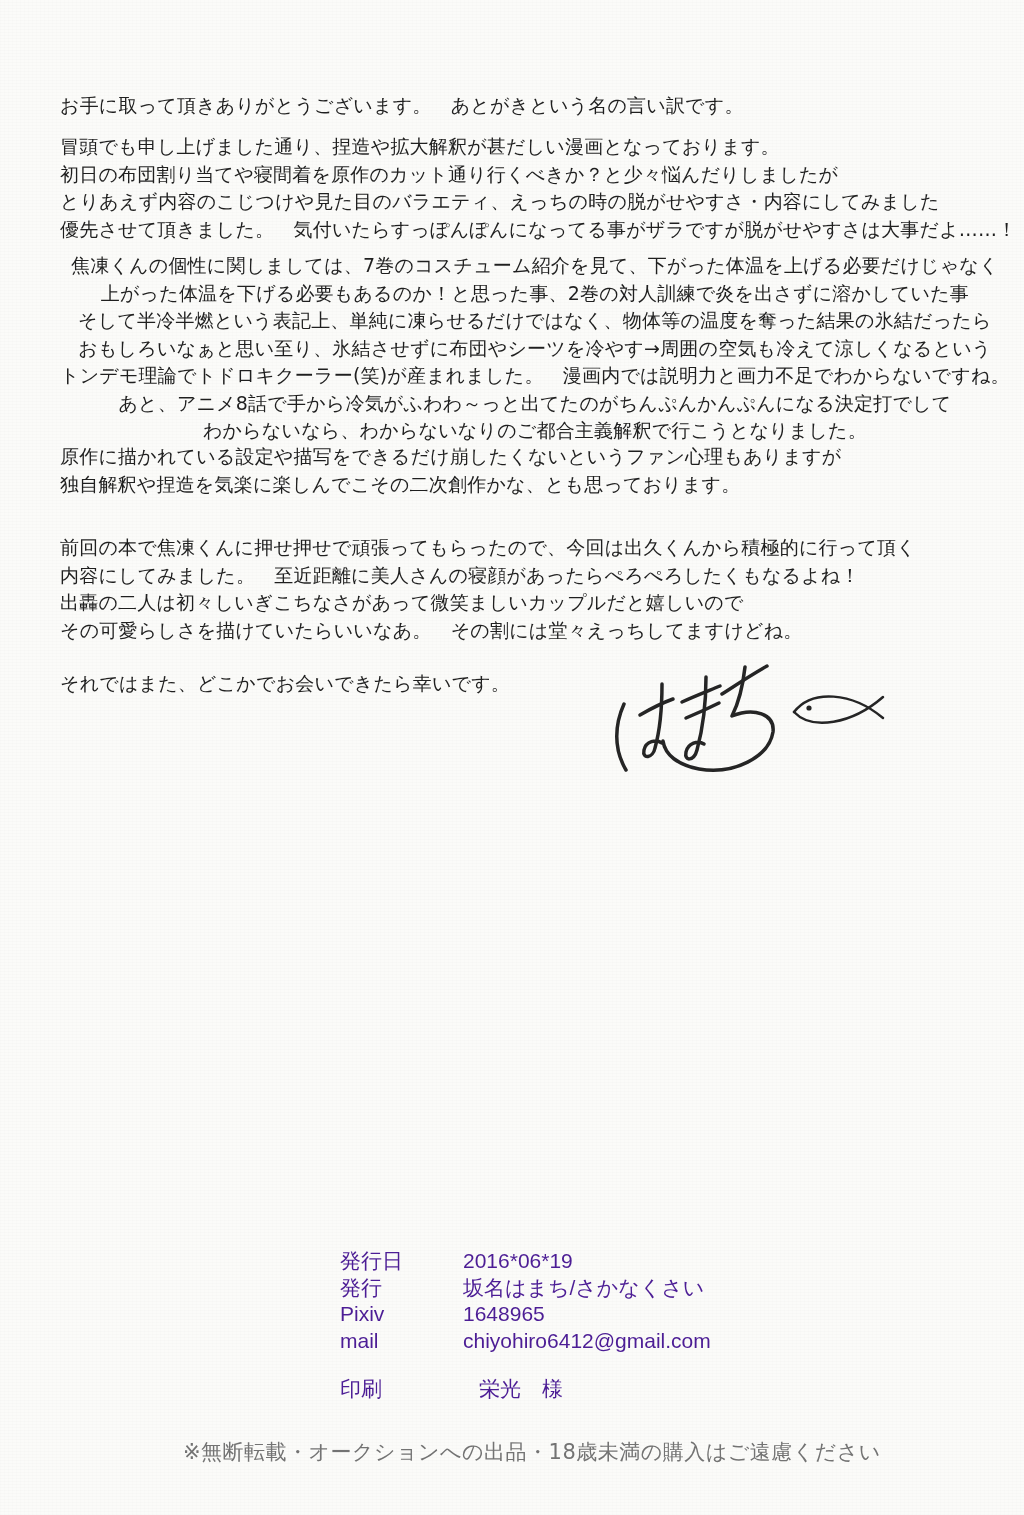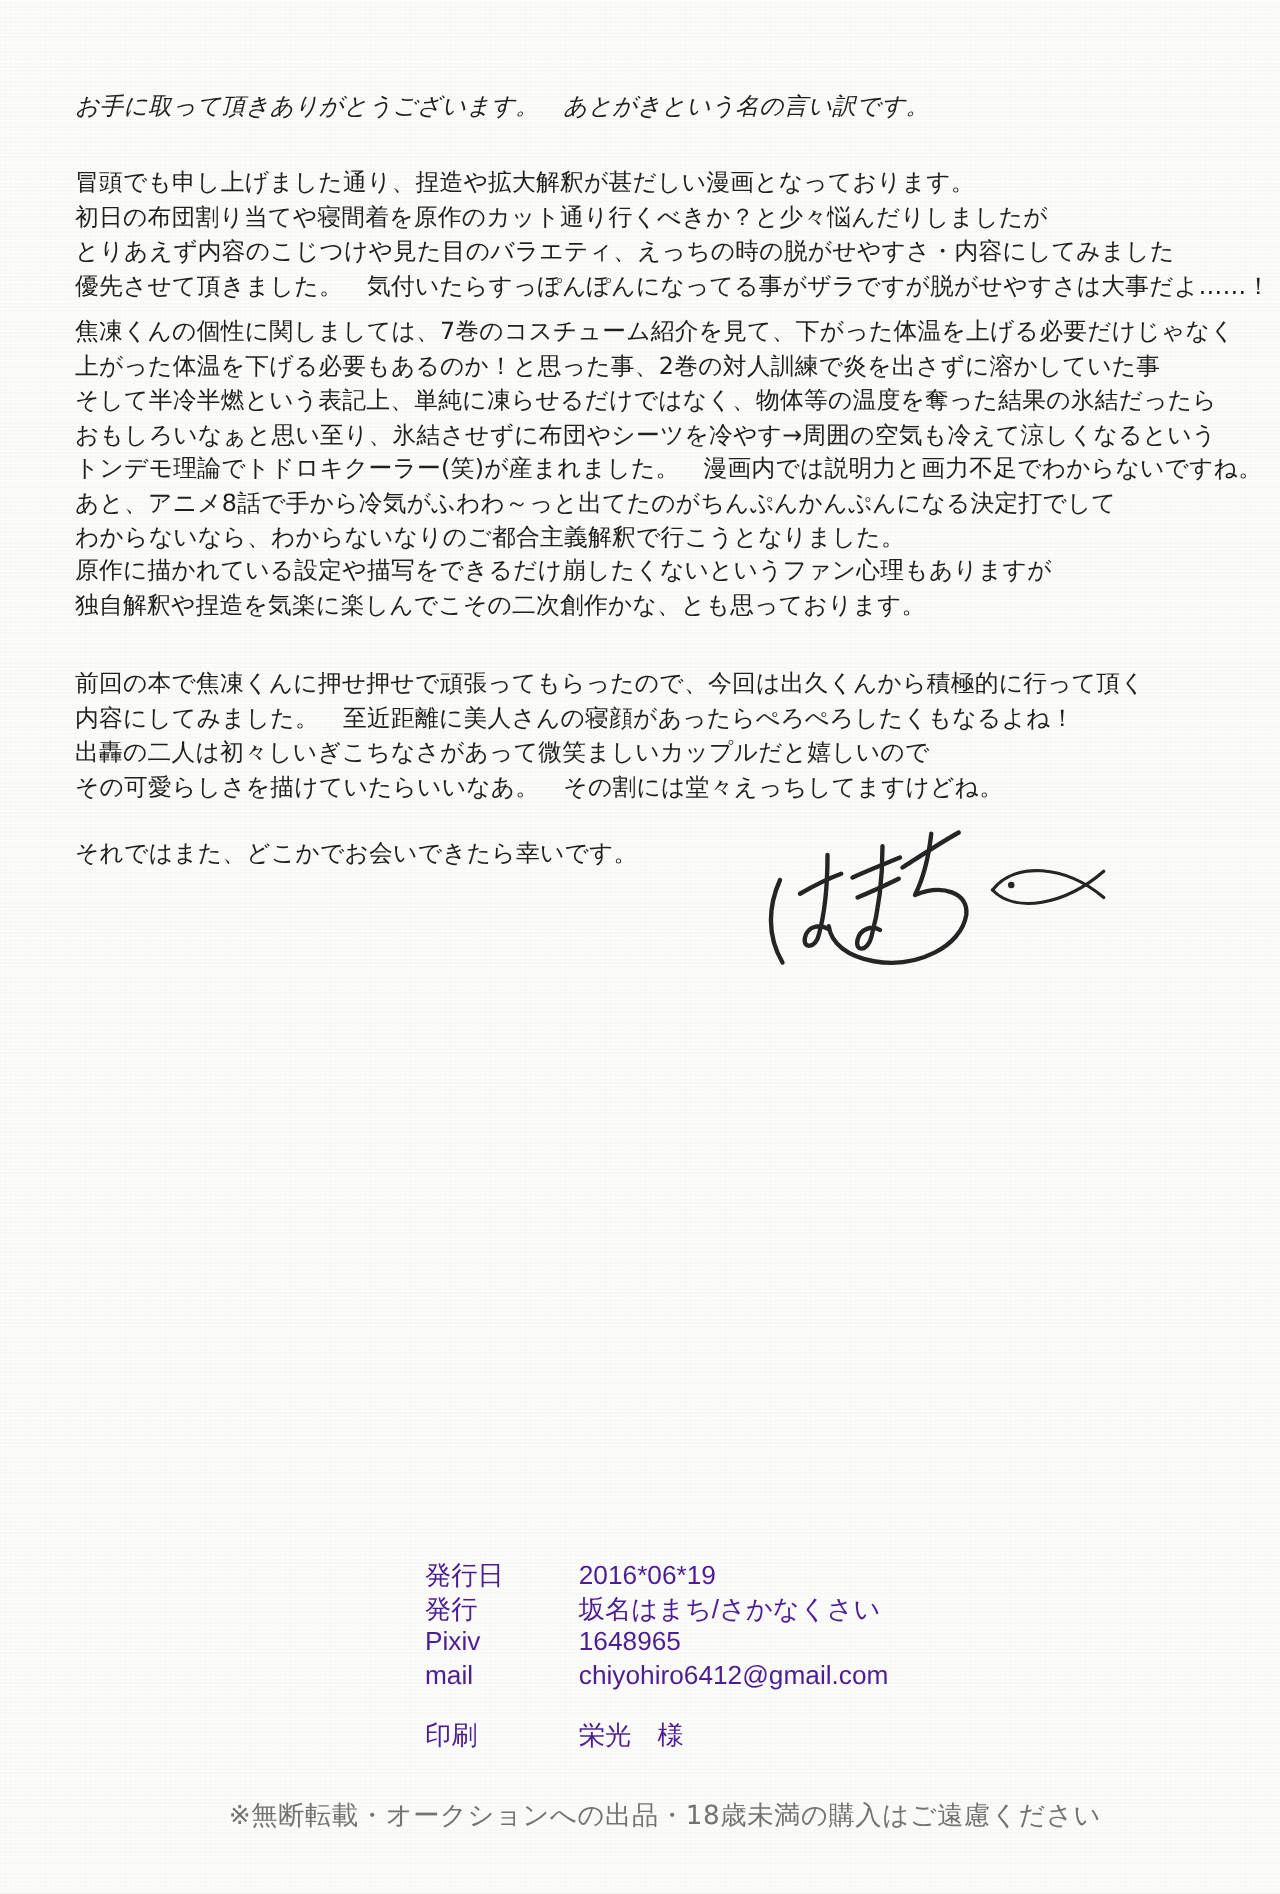--- a/index.html
+++ b/index.html
@@ -31,23 +31,23 @@
     position: relative;
     font-size: 19px;
     line-height: 27.5px;
     letter-spacing: 0.2px;
     white-space: nowrap;
   }
   .block {
     position: absolute;
     left: 60px;
   }
-  .opening    { top: 72px; font-style: italic;  }
+  .opening    { top: 92px;  }
   .para-2     { top: 133px; }
-  .para-3     { top: 252px; }
+  .para-3     { top: 252px; text-align: center; }
   .para-4     { top: 443px; }
   .para-5     { top: 534px; }
   .closing    { top: 670px; }
 
   .signature-wrap {
     position: absolute;
     left: 582px;
     top: 652px;
     width: 340px;
     height: 145px;
@@ -57,21 +57,21 @@
   .colophon {
     position: absolute;
     left: 340px;
     top: 1248px;
     font-family: Liberation Sans, sans-serif;
     font-size: 21px;
     line-height: 26.5px;
     color: #4c1d95;
   }
   .colophon-row { display: flex; }
-  .colophon-row.gap-above { margin-top: 22px; }
+  .colophon-row.gap-above { margin-top: 22px; gap: 16px; }
   .colophon-label { width: 95px; flex: 0 0 auto; white-space: nowrap; }
   .colophon-value { white-space: nowrap; margin-left: 28px; }
 
   .footer-note {
     position: absolute;
     left: 183px;
     top: 1438px;
     font-size: 21px;
     letter-spacing: 0.5px;
     white-space: nowrap;

